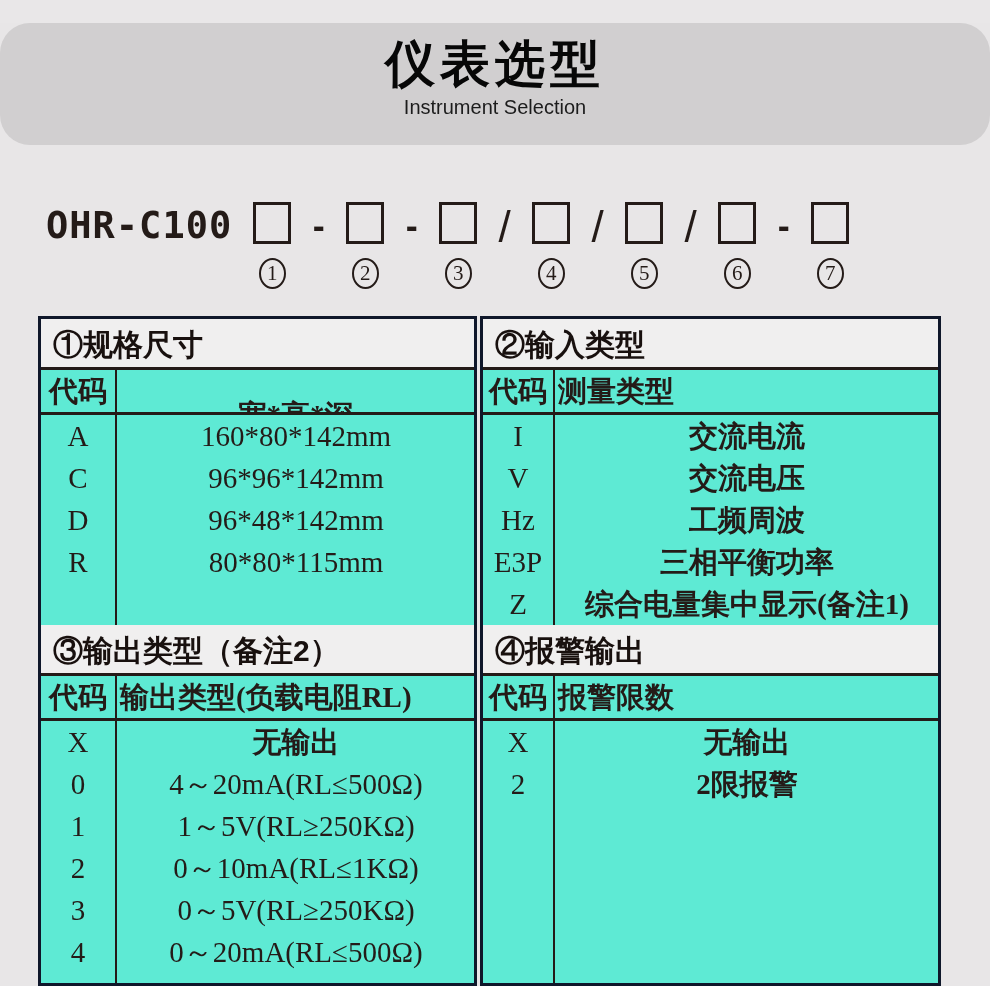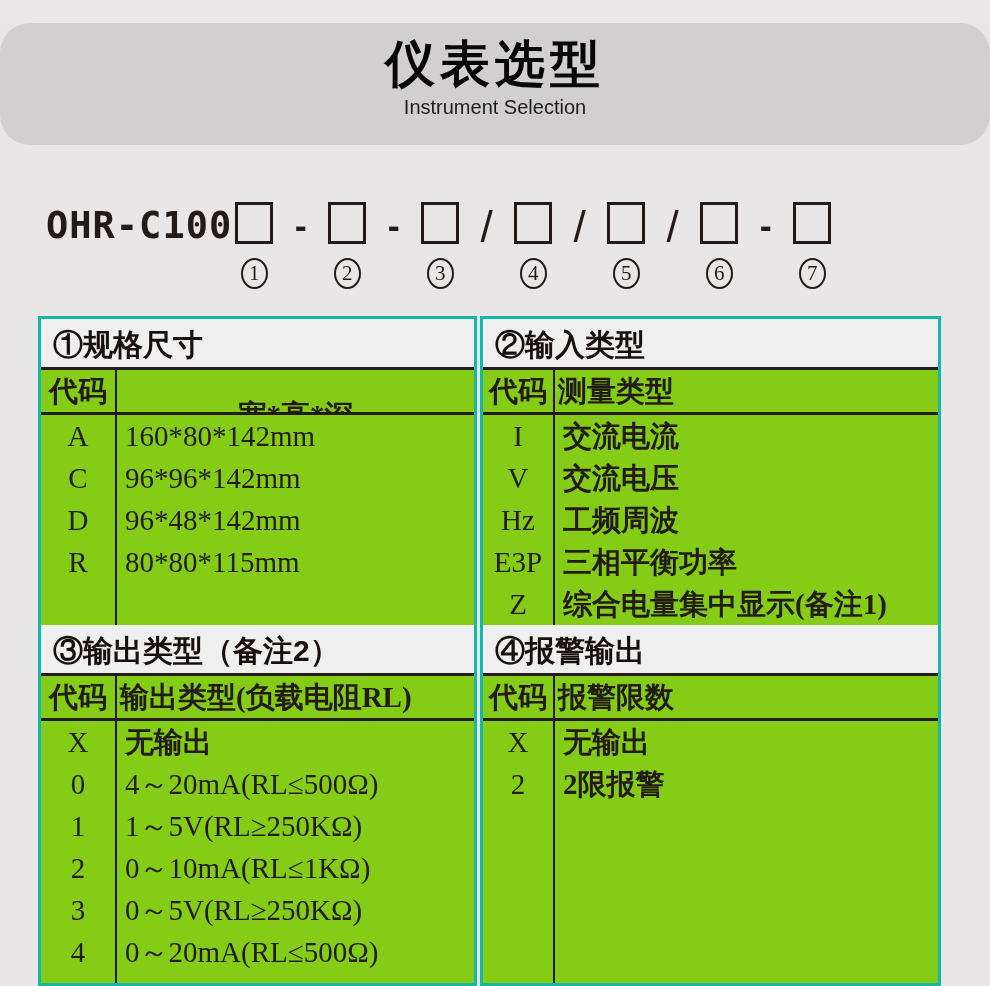--- a/index.html
+++ b/index.html
@@ -13,36 +13,36 @@
     padding-top:10px;
     font-size:50px; font-weight:bold; letter-spacing:5px; color:#070707;
     font-family:"Liberation Sans", sans-serif; line-height:62px;
   }
   .page-subtitle { font-size:20px; color:#1c1c1c; line-height:24px; }
 
   
   .model-row { display:flex; align-items:flex-start; margin:57px 0 0 46px; }
   .model-prefix {
     font-family:"DejaVu Sans Mono", monospace; font-weight:bold;
-    font-size:37px; line-height:48px; letter-spacing:1px; 
+    font-size:37px; line-height:48px; letter-spacing:1px; margin-right:18px;
   }
   .unit { display:flex; flex-direction:column; align-items:center; width:44px; }
   .blank-box { width:38px; height:42px; border:3px solid #241b18; background:transparent; }
   .pos-circle {
     margin-top:14px; width:27px; height:31px; border:2px solid #241b18; border-radius:50%;
     display:flex; align-items:center; justify-content:center;
     font-family:"Liberation Serif", serif; font-size:21px;
   }
   .sep { width:49px; text-align:center; line-height:48px;
          font-weight:bold; font-size:36px; }
   .sep.slash { font-size:44px; font-weight:normal; line-height:50px; }
 
   
   .tables { display:flex; gap:3px; margin:27px 0 0 38px; }
-  .subtable { border:3px solid #14b8a6; background:#84cc16; }
+  .subtable { border:3px solid #0f172a; background:#5eead4; }
   .subtable.left  { width:439px; }
   .subtable.right { width:461px; }
 
   .sec-header {
     height:51px; line-height:51px; background:#f0efef;
     border-bottom:3px solid #241b18;
     font-size:30px; font-weight:bold; padding-left:12px; color:#18100e;
     white-space:nowrap; overflow:hidden;
   }
   .col-row { display:flex; height:45px; border-bottom:3px solid #241b18;
@@ -50,21 +50,21 @@
   .code-h { border-right:2px solid #241b18; text-align:center; line-height:43px; }
   .left  .code-h { width:76px; }
   .right .code-h { width:72px; }
   .val-h { flex:1; line-height:43px; padding-left:3px; white-space:nowrap; overflow:hidden; }
   .val-h.center { text-align:center; padding-left:0;margin-top:24px; }
 
   .tbody { display:flex; }
   .tbody .codes { border-right:2px solid #241b18; text-align:center; }
   .left  .codes { width:76px; }
   .right .codes { width:72px; }
-  .tbody .vals { flex:1; padding-left:8px; overflow:hidden; }
+  .tbody .vals { flex:1; padding-left:1px; overflow:hidden;text-align:center; }
   .cell { height:42px; line-height:42px; font-family:"Liberation Serif", serif;
           font-size:29px; white-space:nowrap; }
   .cell.zh { font-weight:700; }
   .body-a { height:210px; }
   .body-b { height:262px; }
 </style>
 </head>
 <body>
 
 <div class="top-strip"></div>

